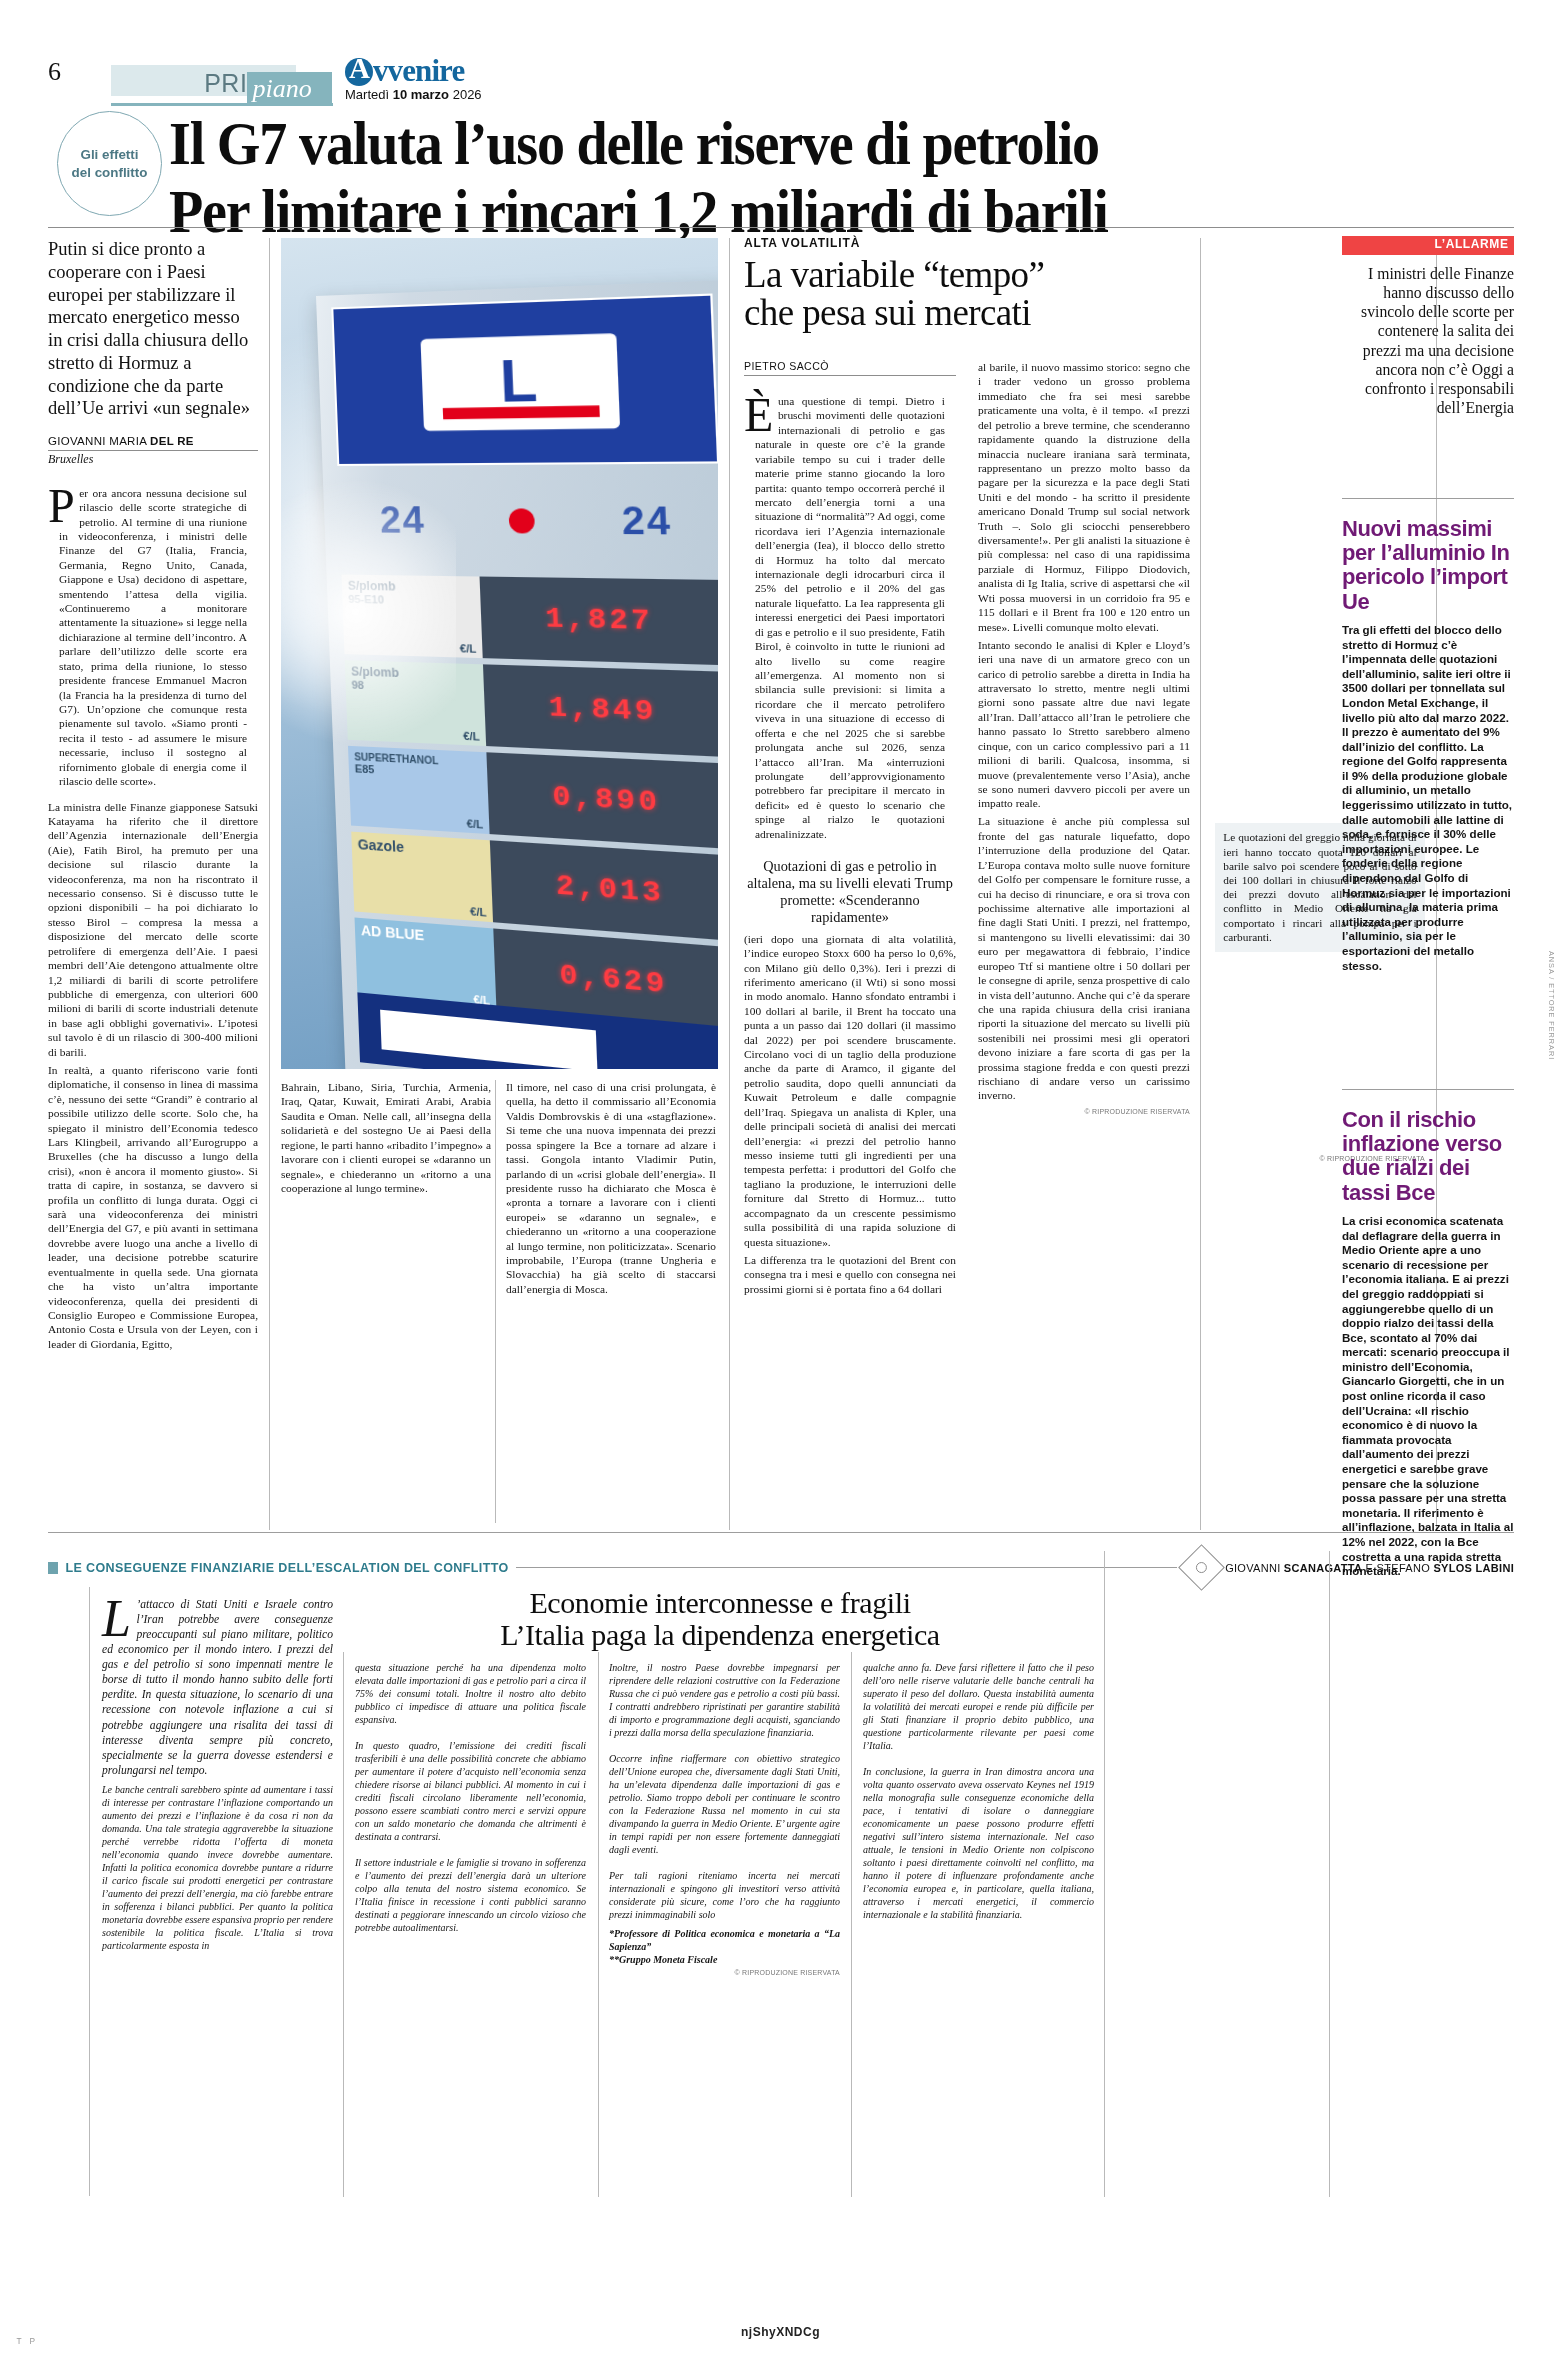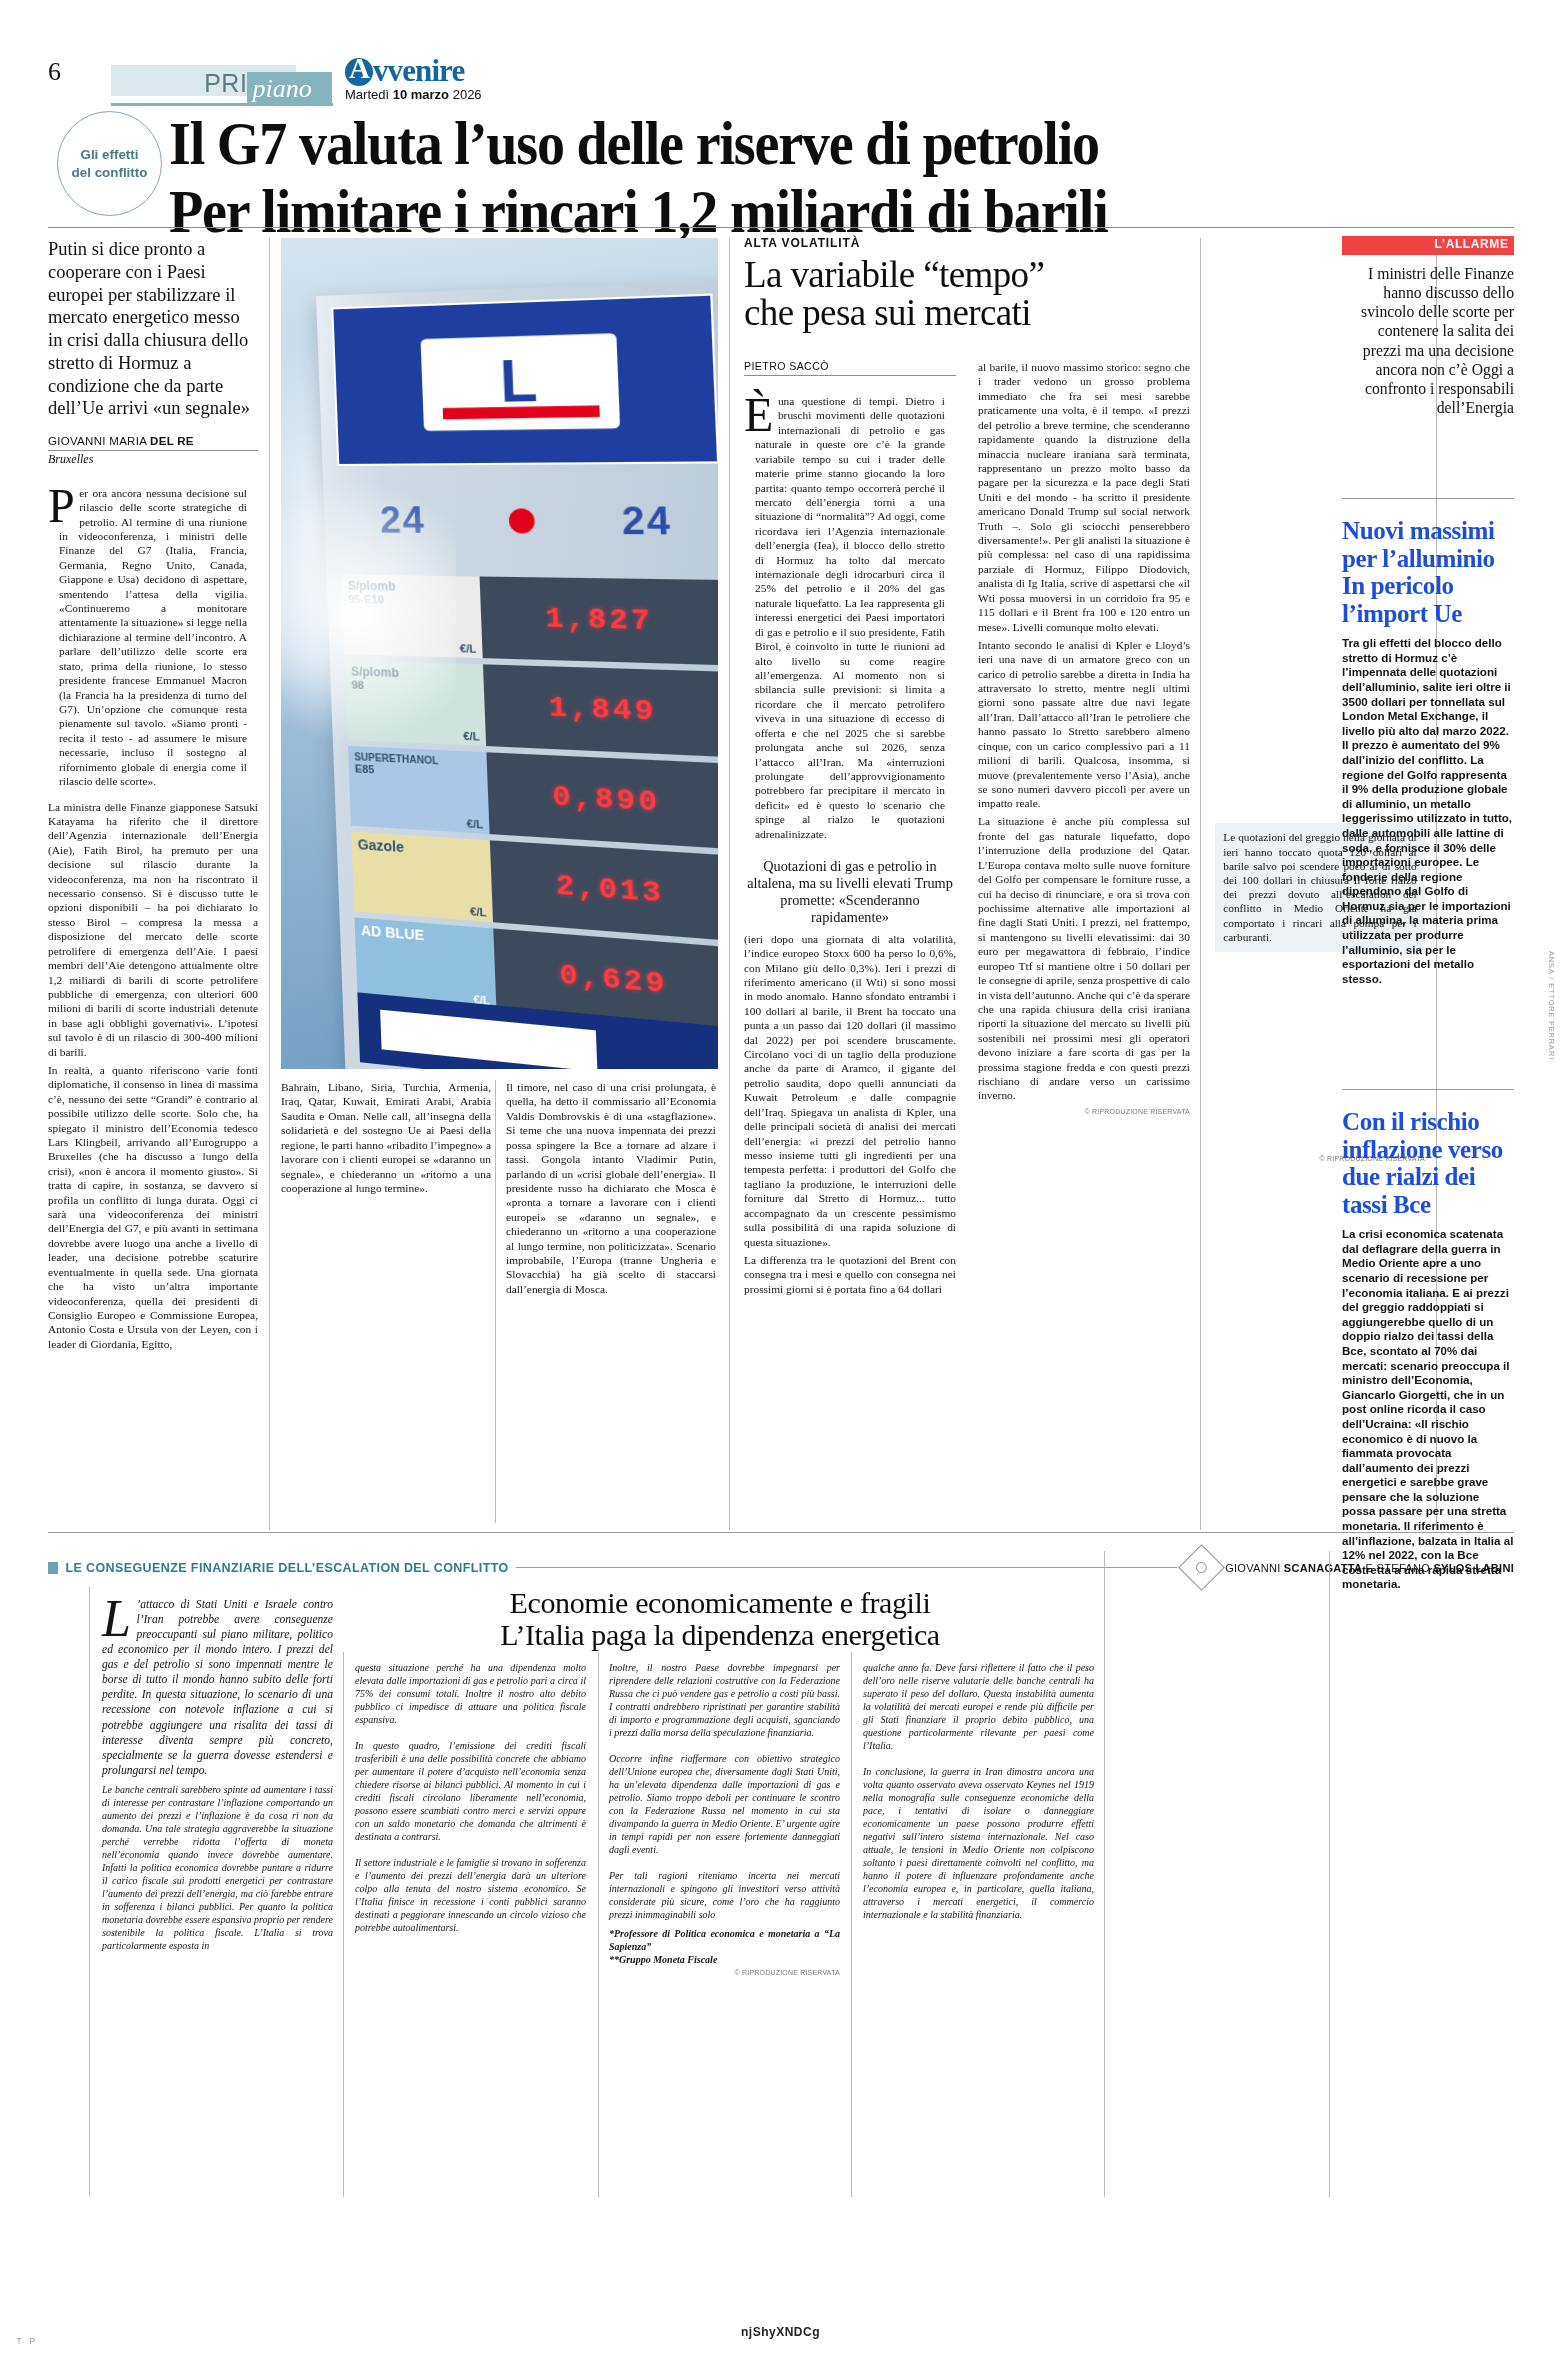--- a/index.html
+++ b/index.html
@@ -60,21 +60,21 @@
   .c-head{font-family:"Liberation Serif",serif;font-weight:400;font-size:37px;line-height:1.05;color:#0d0d0d;letter-spacing:-0.6px;}
   .c-byline{font-family:"Liberation Sans",sans-serif;font-size:10.6px;letter-spacing:0.4px;color:#111;}
 
   .pullquote{font-family:"Liberation Serif",serif;font-size:14.3px;line-height:1.2;text-align:center;color:#111;}
   .shadebox{background:#eef2f4;padding:7.4px 8.3px;font-family:"Liberation Serif",serif;font-size:11.3px;line-height:1.26;text-align:justify;color:#141414;}
 
   
   .allarme-bar{background:#ef4444;height:18.5px;position:relative;}
   .allarme-bar span{position:absolute;right:5.5px;top:0.9px;font-family:"Liberation Sans",sans-serif;font-weight:700;font-size:12px;color:#fff;letter-spacing:0.6px;}
   .rail-lead{font-family:"Liberation Serif",serif;font-size:15.7px;line-height:1.22;text-align:right;color:#111;}
-  .rail-head{font-family:Liberation Serif, serif;font-weight:700;font-size:25px;line-height:1.1;color:#1d4ed8;letter-spacing:-0.4px;}
+  .rail-head{font-family:Liberation Sans, sans-serif;font-weight:700;font-size:22px;line-height:1.1;color:#701a75;letter-spacing:-0.4px;}
   .rail-body{font-family:"Liberation Sans",sans-serif;font-weight:700;font-size:11.6px;line-height:1.26;color:#141414;}
 
   
   .sec-mark{width:10px;height:12px;background:#6ea3ae;display:inline-block;vertical-align:-0.9px;}
   .sec-title{font-family:"Liberation Sans",sans-serif;font-weight:700;font-size:12.5px;letter-spacing:0.4px;color:#2e7b8c;text-transform:uppercase;}
   .sec-rule{height:0.9px;background:#9d9d9d;}
   .sec-byline{font-family:"Liberation Sans",sans-serif;font-size:11px;letter-spacing:0.3px;color:#111;text-transform:uppercase;}
   .sec-byline b{font-weight:700;}
   .diamond{width:31px;height:31px;border:0.9px solid #8d8d8d;transform:rotate(45deg);display:flex;align-items:center;justify-content:center;}
   .diamond i{display:block;width:9.2px;height:9.2px;border:0.9px solid #8d8d8d;border-radius:50%;transform:rotate(-45deg);}
@@ -317,21 +317,21 @@
     <span class="sec-rule" style="flex:1;"></span>
     <span class="diamond">
         <i></i>
       </span>
     <span class="sec-byline">
       <span>GIOVANNI </span><b>SCANAGATTA</b><span> E STEFANO </span><b>SYLOS LABINI</b>
     </span>
   </div>
 
   <div class="col" style="left:397px;top:1587px;width:646px;">
-    <div class="b-head">Economie economicamente e fragili</div>
+    <div class="b-head">Economie interconnesse e fragili</div>
     <div class="b-head">L’Italia paga la dipendenza energetica</div>
   </div>
 
   <div class="col" style="left:102px;top:1597px;width:231px;">
     <div class="b-lead dropcap-wrap">
       <span class="b-drop">L</span>
       <span>’attacco di Stati Uniti e Israele contro l’Iran potrebbe avere conseguenze preoccupanti sul piano militare, politico ed economico per il mondo intero. I prezzi del gas e del petrolio si sono impennati mentre le borse di tutto il mondo hanno subito delle forti perdite. In questa situazione, lo scenario di una recessione con notevole inflazione a cui si potrebbe aggiungere una risalita dei tassi di interesse diventa sempre più concreto, specialmente se la guerra dovesse estendersi e prolungarsi nel tempo.</span>
     </div>
     <div class="b-body" style="margin-top:5.5px">Le banche centrali sarebbero spinte ad aumentare i tassi di interesse per contrastare l’inflazione comportando un aumento dei prezzi e l’inflazione è da cosa ri non da domanda. Una tale strategia aggraverebbe la situazione perché verrebbe ridotta l’offerta di moneta nell’economia quando invece dovrebbe aumentare. Infatti la politica economica dovrebbe puntare a ridurre il carico fiscale sui prodotti energetici per contrastare l’aumento dei prezzi dell’energia, ma ciò farebbe entrare in sofferenza i bilanci pubblici. Per quanto la politica monetaria dovrebbe essere espansiva proprio per rendere sostenibile la politica fiscale. L’Italia si trova particolarmente esposta in</div>
   </div>

